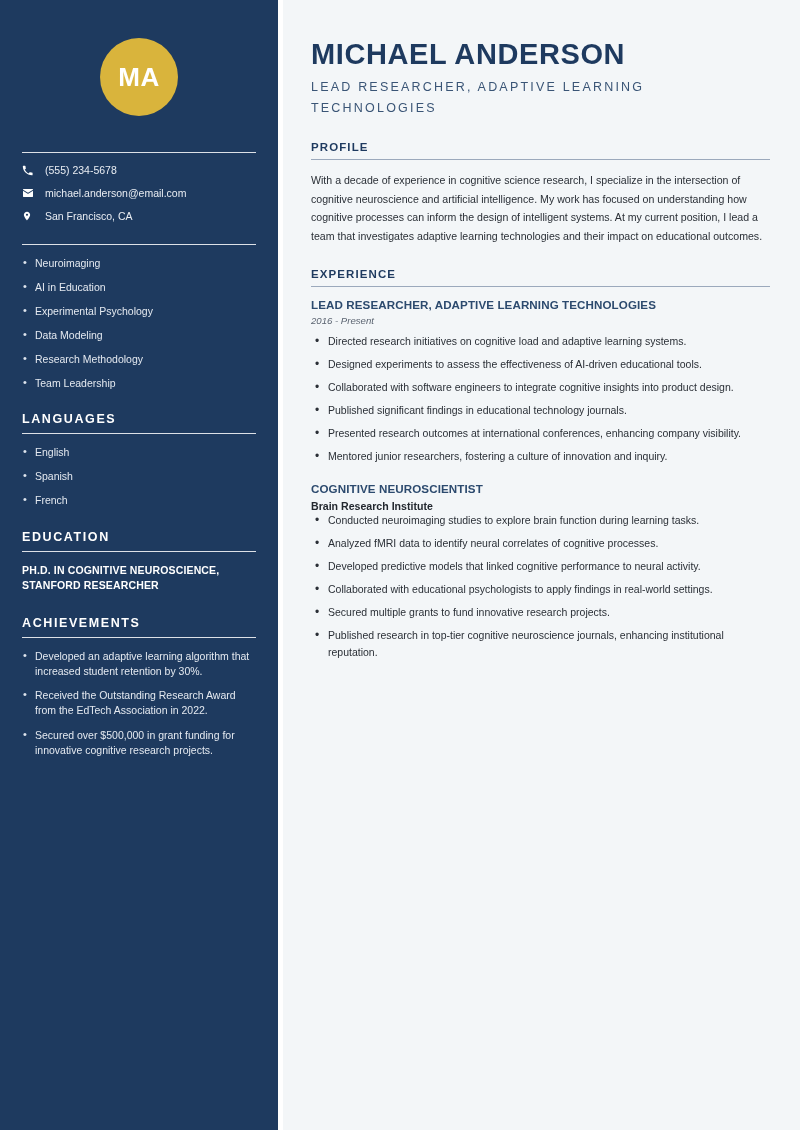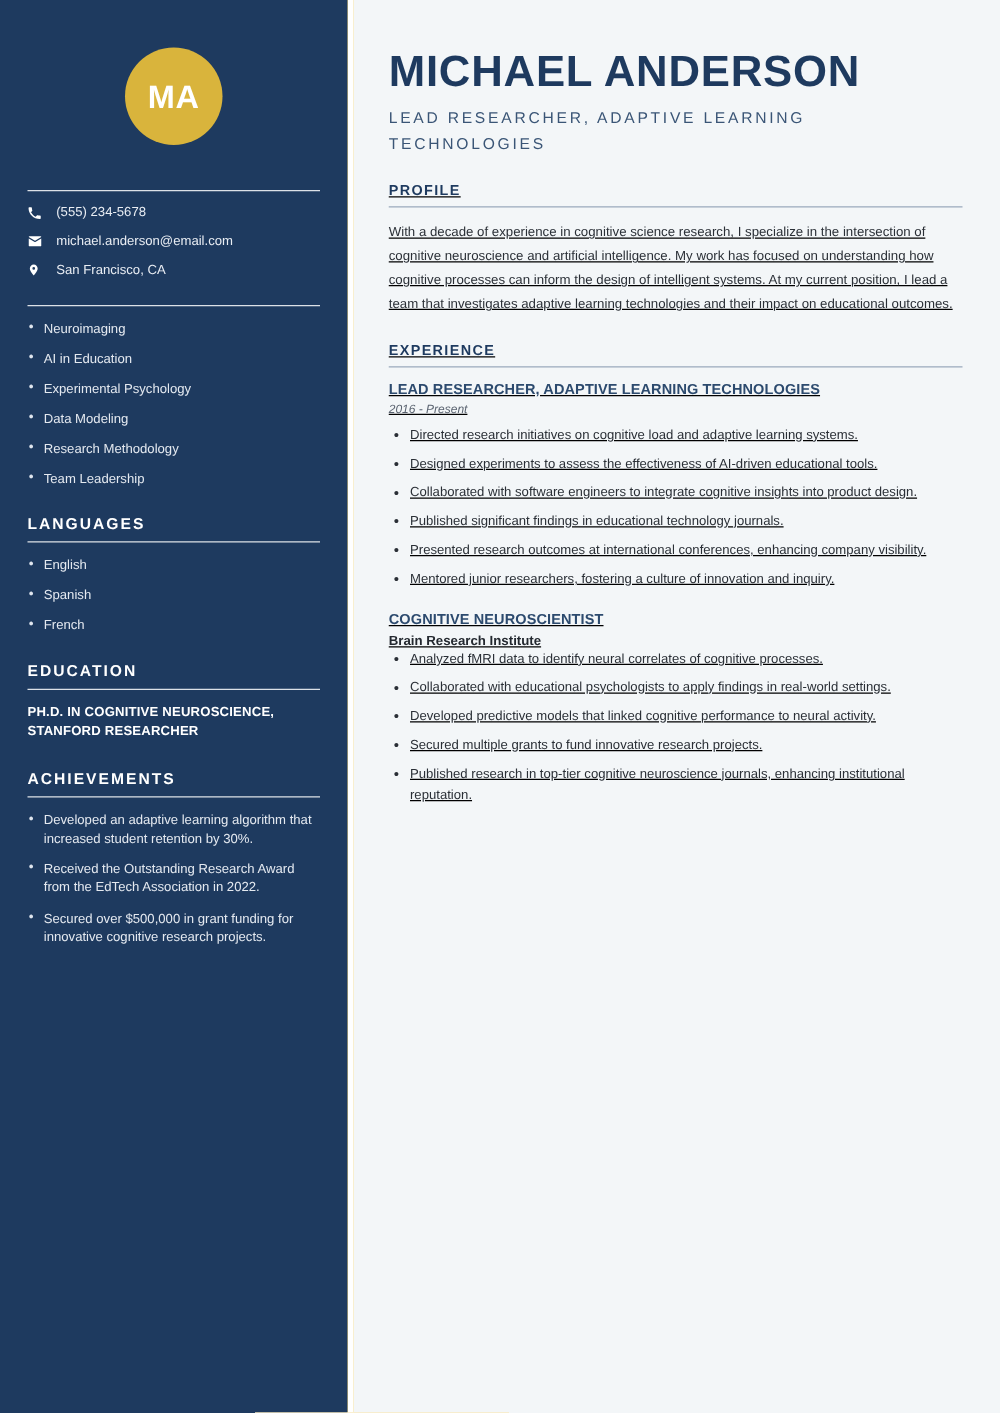--- a/index.html
+++ b/index.html
@@ -78,31 +78,31 @@
   .ach-list li { margin-bottom:10px; }
 
   
   .divider { width:5px; flex:0 0 5px; background:#ffffff; }
   .main {
     flex:1;
     background:#F3F6F8;
     padding:38px 30px 0 28px;
   }
   .name {
-    font-size:35px; font-weight:bold;
+    font-size:29px; font-weight:bold;
     color:#1E3A5F; letter-spacing:.6px;
     line-height:1.12;
   }
   .headline {
     margin-top:7px;
     font-size:12.5px; letter-spacing:2.2px;
     color:#3A5576; line-height:1.65;
     text-transform:uppercase;
   }
-  .main-sec { margin-top:22px;text-decoration:underline; }
+  .main-sec { margin-top:22px; }
   .main-h {
     font-size:11.5px; font-weight:bold; letter-spacing:1.1px;
     color:#1E3A5F; text-transform:uppercase;
     padding-bottom:6px;
   }
   .main-rule { height:1px; background:#9BA9BC; margin-bottom:11px; }
   .profile-p {
     font-size:10.6px; line-height:1.78; color:#2a2f36;
   }
   .job { margin-bottom:8px; }
@@ -240,23 +240,24 @@
           <li>Published significant findings in educational technology journals.</li>
           <li>Presented research outcomes at international conferences, enhancing company visibility.</li>
           <li>Mentored junior researchers, fostering a culture of innovation and inquiry.</li>
         </ul>
       </div>
 
       <div class="job">
         <div class="job-title">COGNITIVE NEUROSCIENTIST</div>
         <div class="job-company">Brain Research Institute</div>
         <ul class="job-list">
+          <li>Conducted neuroimaging studies to explore brain function during learning tasks.</li>
           <li>Analyzed fMRI data to identify neural correlates of cognitive processes.</li>
+          <li>Developed predictive models that linked cognitive performance to neural activity.</li>
           <li>Collaborated with educational psychologists to apply findings in real-world settings.</li>
-          <li>Developed predictive models that linked cognitive performance to neural activity.</li>
           <li>Secured multiple grants to fund innovative research projects.</li>
           <li>Published research in top-tier cognitive neuroscience journals, enhancing institutional reputation.</li>
         </ul>
       </div>
     </section>
 
   </main>
 </div>
 
 </body></html>

